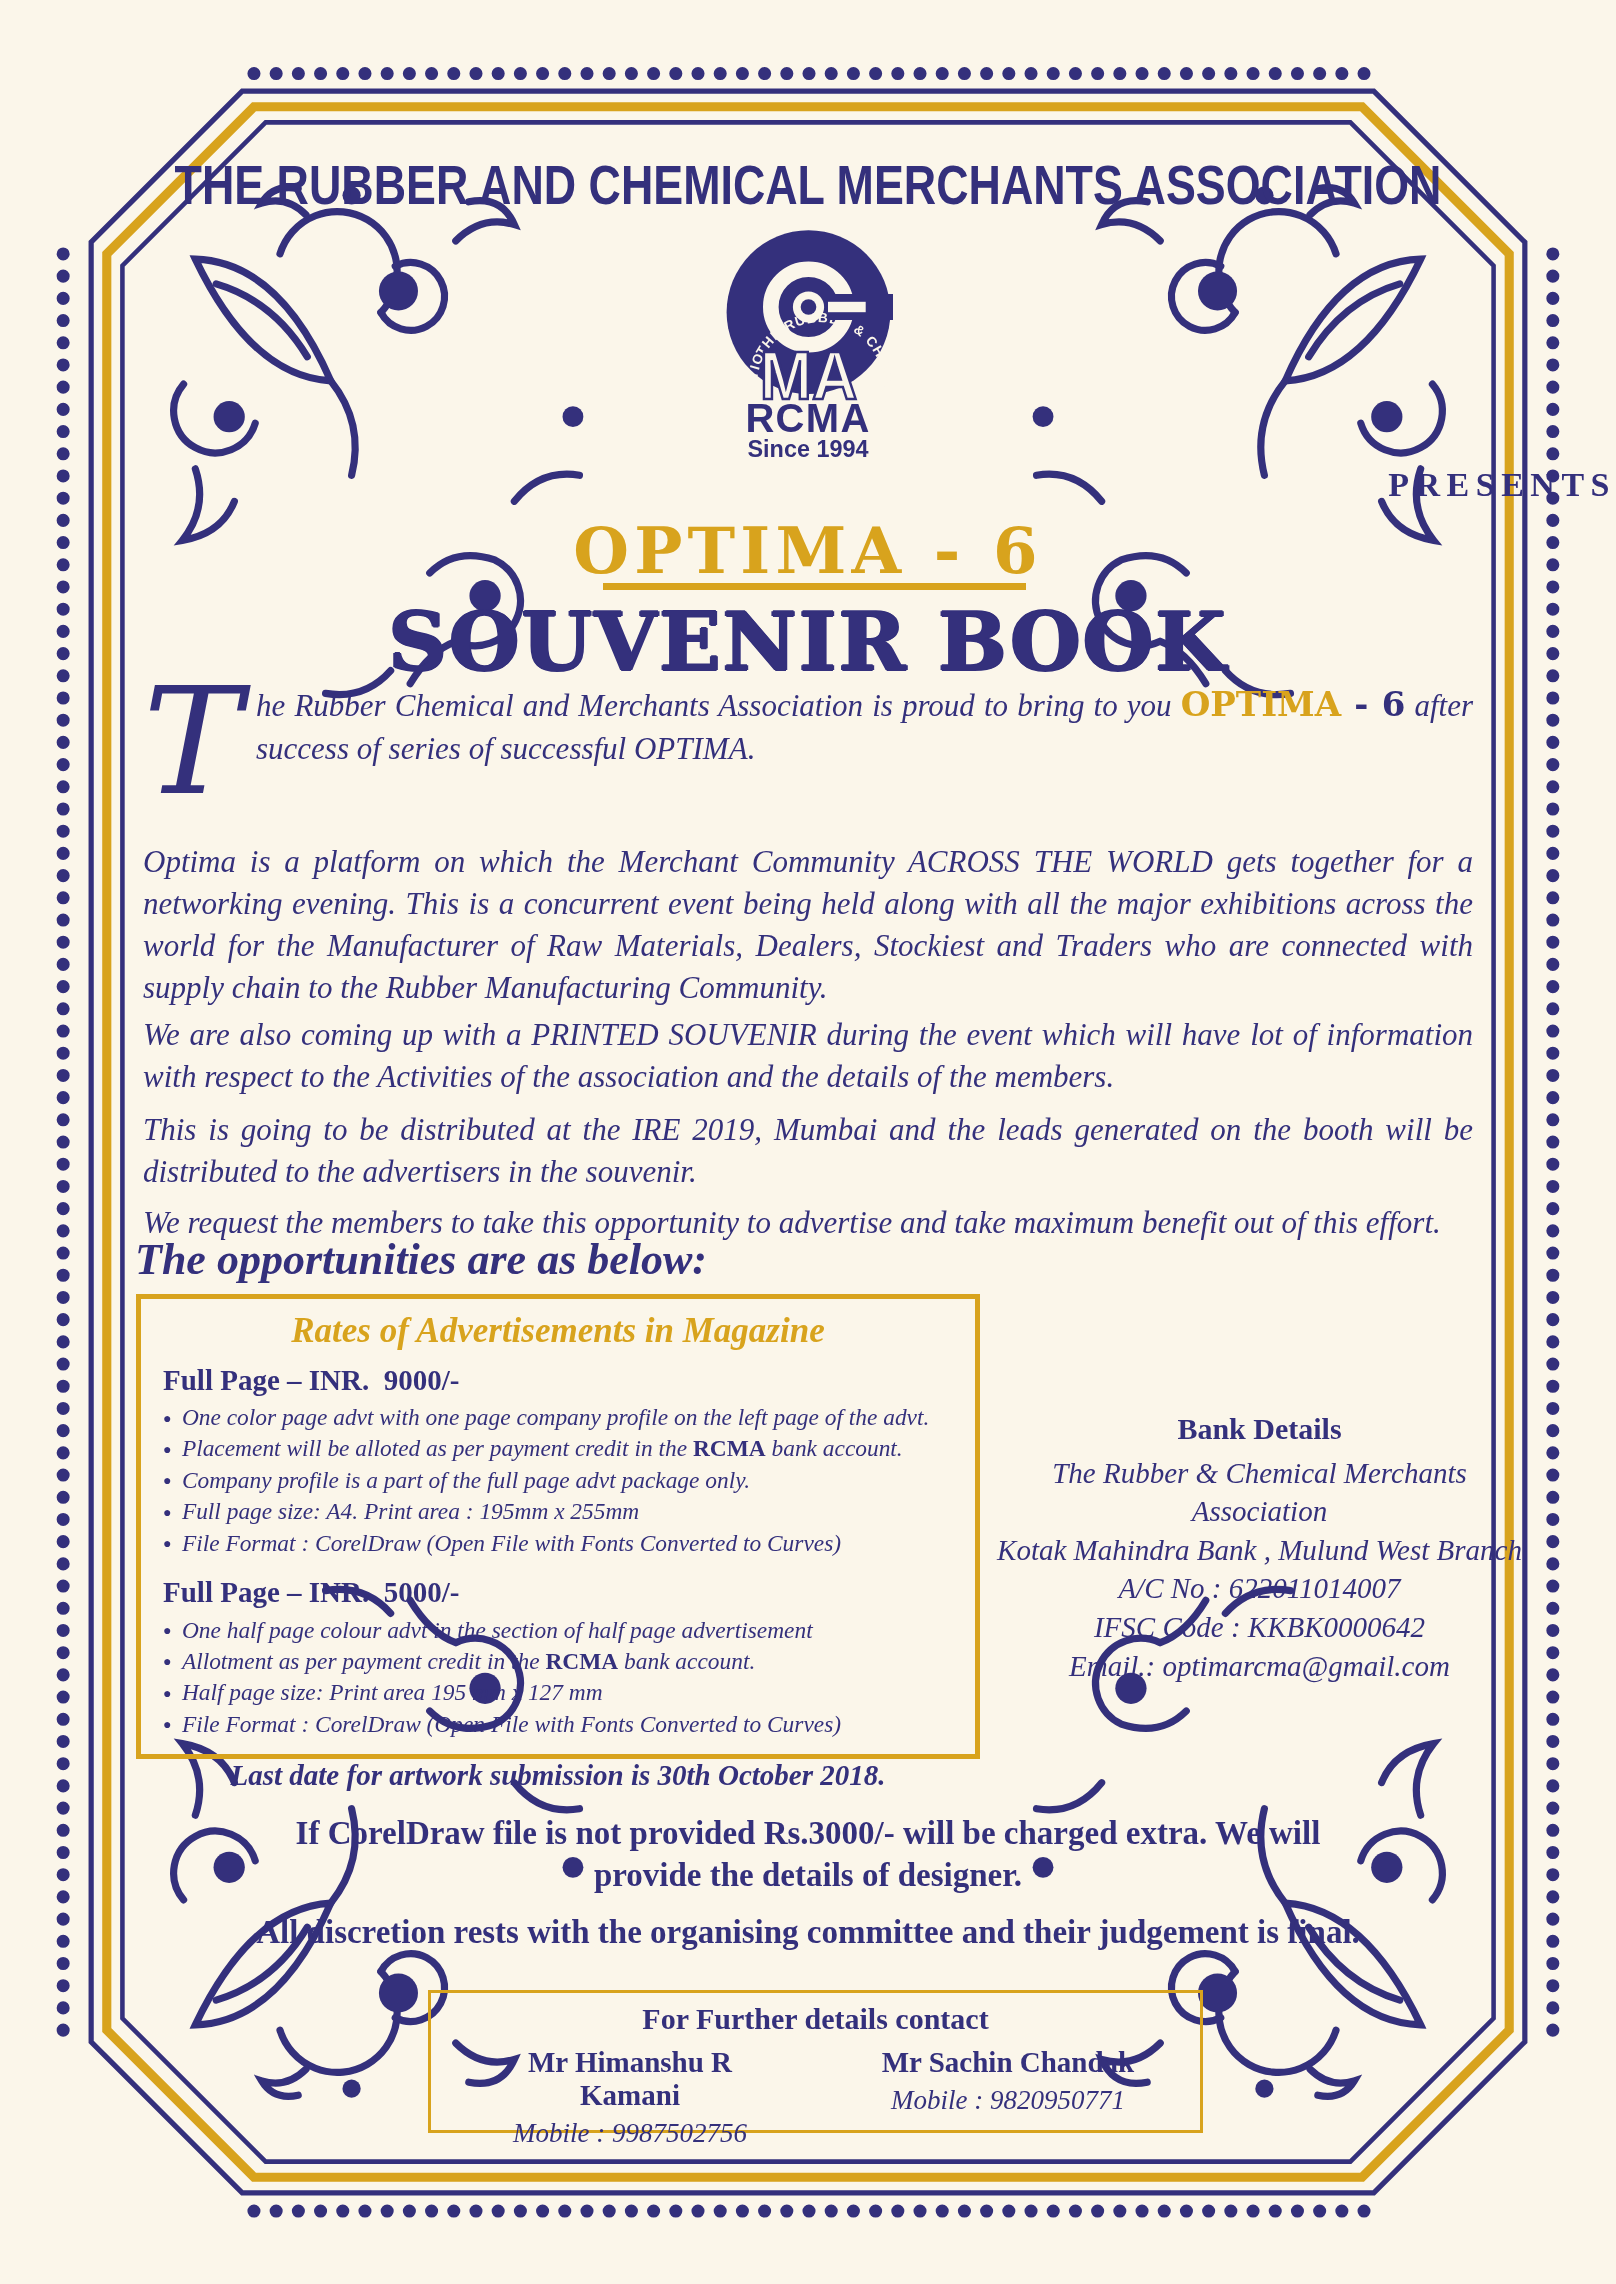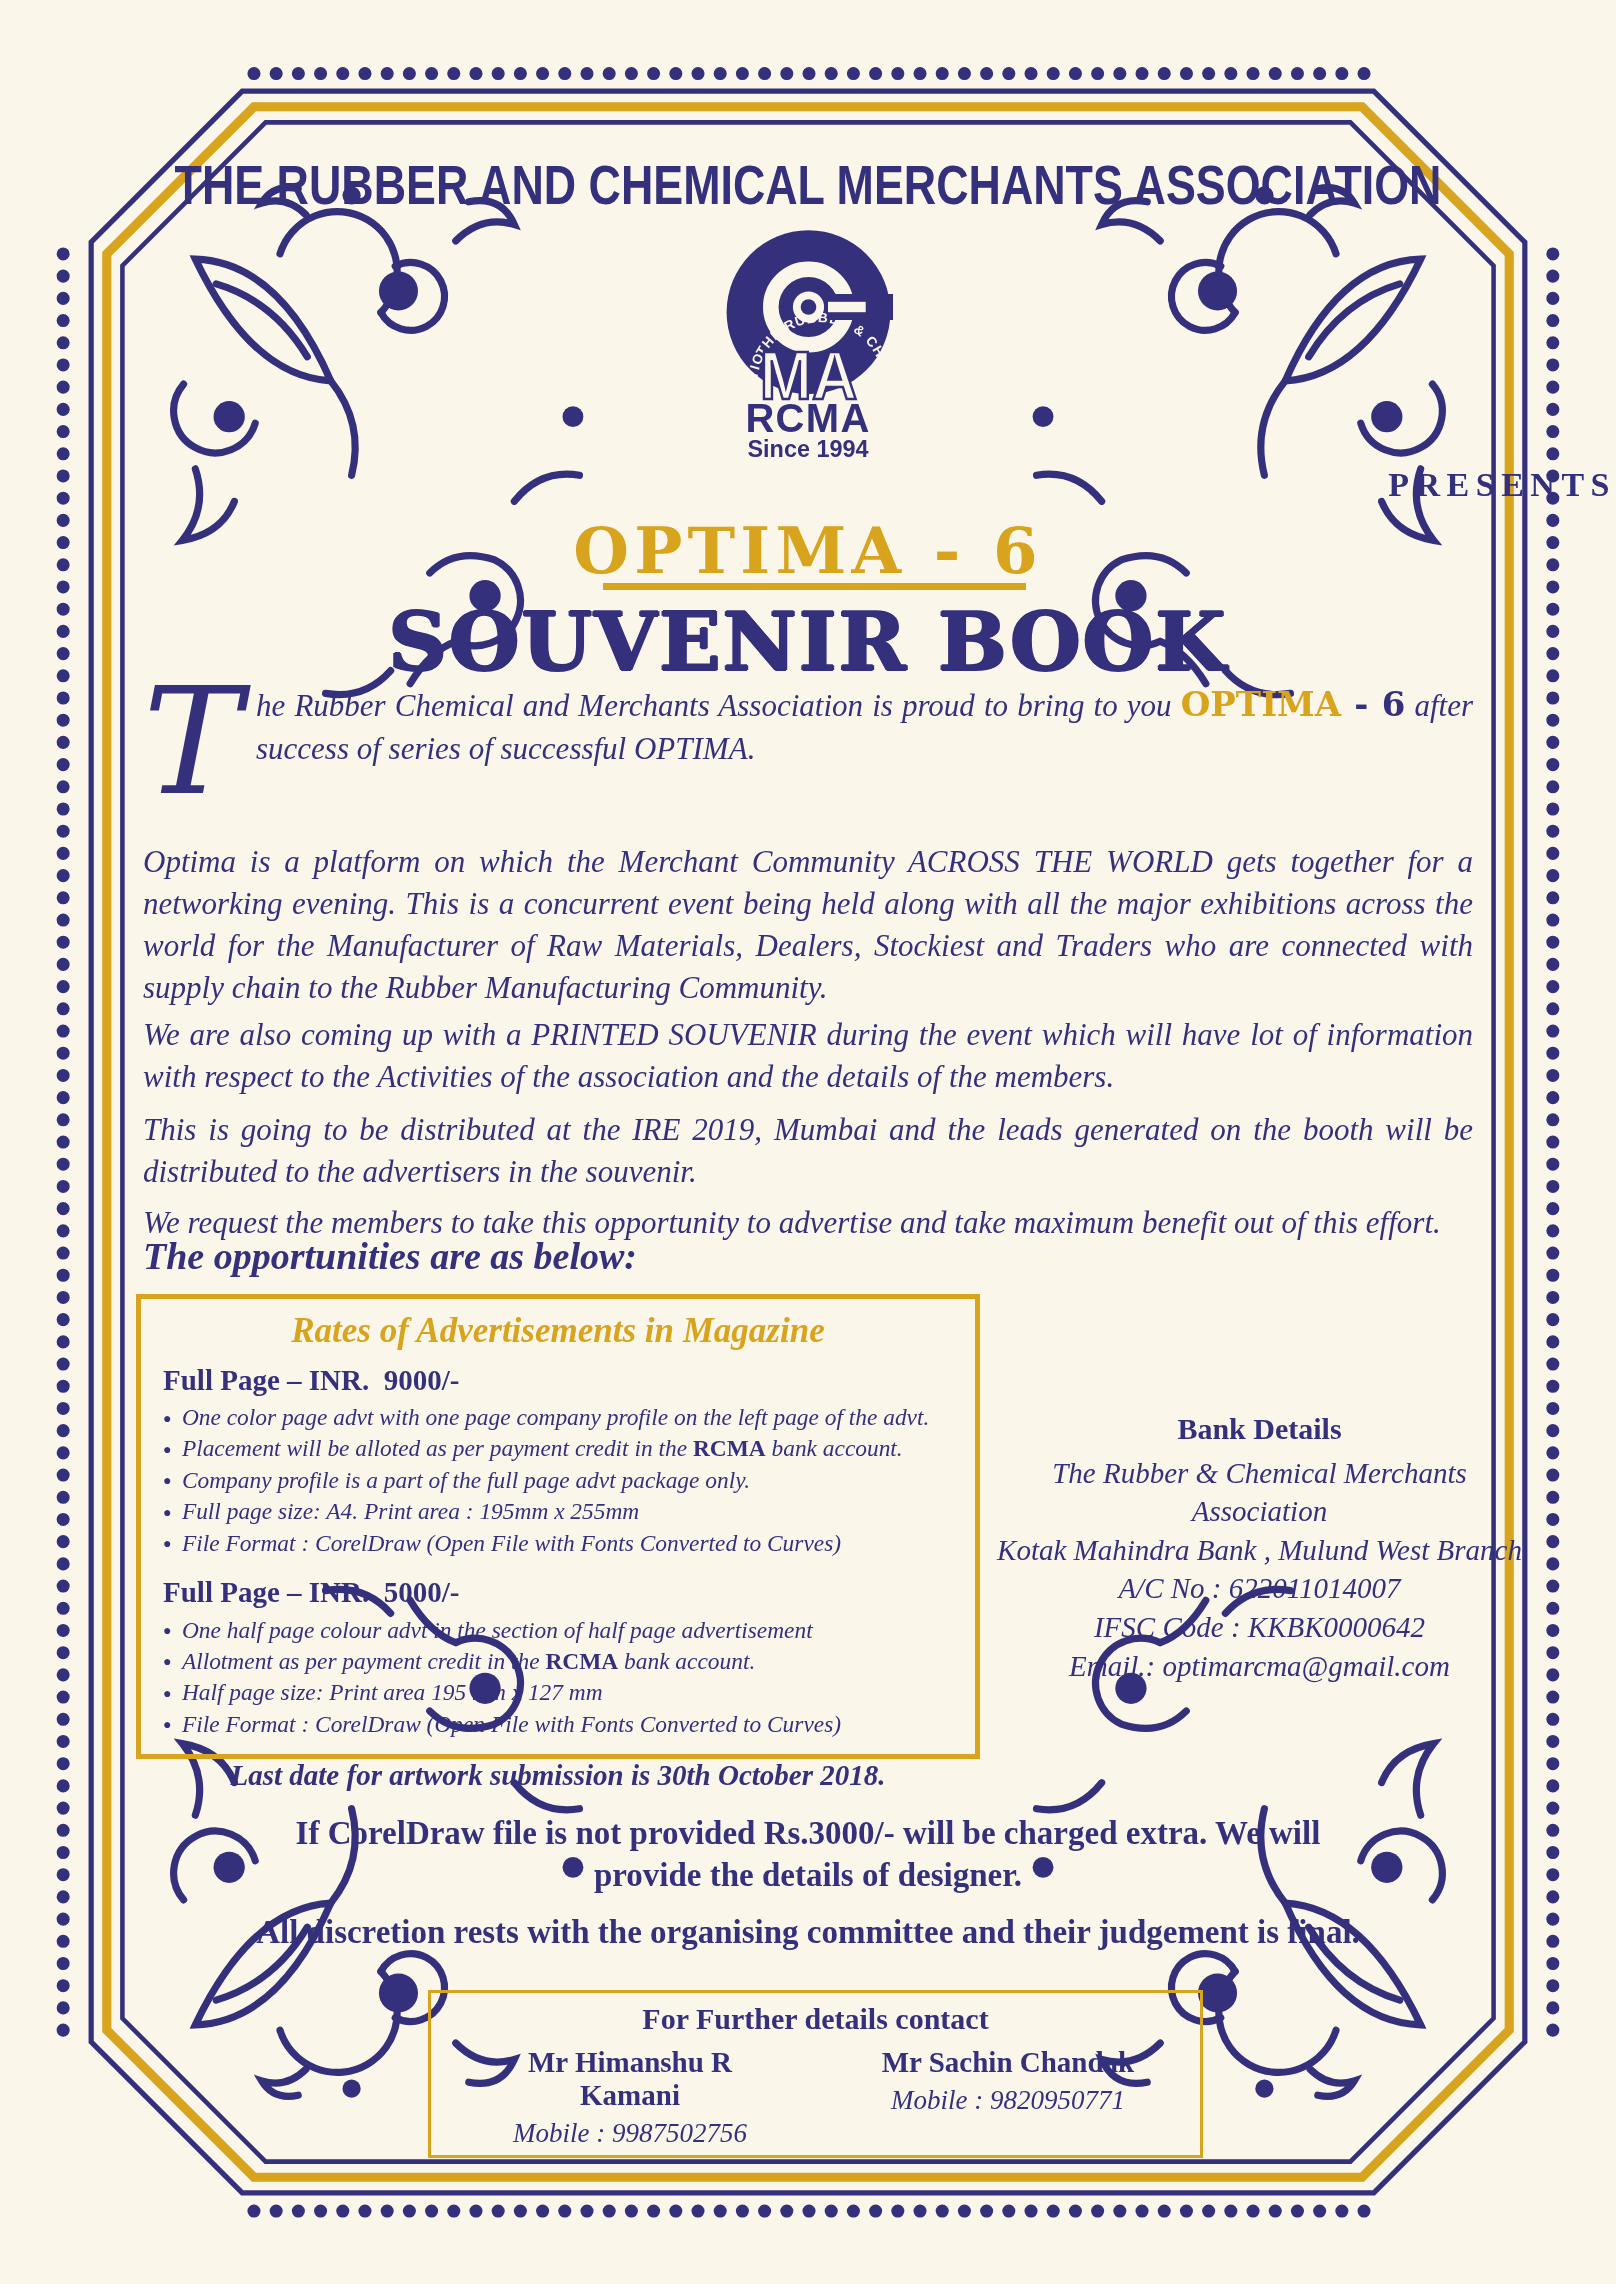--- a/index.html
+++ b/index.html
@@ -28,21 +28,21 @@
      font-family:"DejaVu Serif",serif;font-weight:bold;font-size:81px;letter-spacing:2px;
      text-shadow:1.3px 0 0 #34307c,-1.3px 0 0 #34307c,0 1.3px 0 #34307c,0 -1.3px 0 #34307c;}
 
   .para{left:143px;width:1330px;font-style:italic;font-size:31px;line-height:1.35;
         text-align:justify;}
   .dropcap{float:left;font-size:148px;line-height:0.72;font-style:italic;
         margin:6.5px 14.3px 0 0;font-family:"DejaVu Serif",serif;}
   .hl-gold{color:#d8a31d;font-weight:bold;font-style:normal;font-family:"DejaVu Serif",serif;font-size:34px;}
   .hl-navy{font-weight:bold;font-style:normal;font-family:"DejaVu Serif",serif;font-size:34px;}
 
-  .opp-heading{left:143px;top:1234px;font-size:38px;font-weight:bold;font-style:italic;}
+  .opp-heading{left:135px;top:1234px;font-size:44px;font-weight:bold;font-style:italic;}
 
   .rates-box{left:136px;top:1294px;width:844px;height:465px;border:5.2px solid #d8a31d;
      box-sizing:border-box;padding:9px 22px 8px 22px;}
   .rates-title{text-align:center;color:#d8a31d;font-weight:bold;font-style:italic;
      font-size:35px;margin:2.6px 0 13px 0;}
   .rate-heading{font-size:29px;font-weight:bold;margin:7.8px 0 6.5px 0;}
   .rates-box ul{list-style:none;margin:0;padding:0;}
   .rates-box li{font-style:italic;font-size:23.4px;line-height:1.2;margin-bottom:3.3px;
      text-indent:0;}
   .rates-box li::before{content:"\25CF";font-style:normal;font-size:0.6em;
@@ -50,21 +50,21 @@
   .b-strong{font-style:normal;font-weight:bold;}
   .sec2{margin-top:19.5px;}
   .last-date{text-align:center;font-weight:bold;font-style:italic;font-size:29px;margin-top:21px;}
 
   .bank{left:990px;top:1412px;width:539px;text-align:center;}
   .bank-heading{font-weight:bold;font-size:30px;margin-bottom:7.8px;}
   .bank-line{font-style:italic;font-size:29px;line-height:1.33;}
 
   .note{left:0;right:0;text-align:center;font-weight:bold;font-size:33px;}
 
-  .contact-box{left:428px;top:1990px;width:775px;height:168px;border:3.9px solid #d8a31d;
+  .contact-box{left:428px;top:1990px;width:775px;height:143px;border:3.9px solid #d8a31d;
      box-sizing:border-box;}
   .contact-heading{text-align:center;font-weight:bold;font-size:30px;margin-top:9px;}
   .contact-row{display:flex;justify-content:space-between;padding:10.4px 39px 0 46px;}
   .contact-col{width:306px;text-align:center;}
   .contact-name{font-weight:bold;font-size:29px;}
   .contact-mobile{font-style:italic;font-size:27px;margin-top:5.2px;}
 </style>
 </head>
 <body>
 

